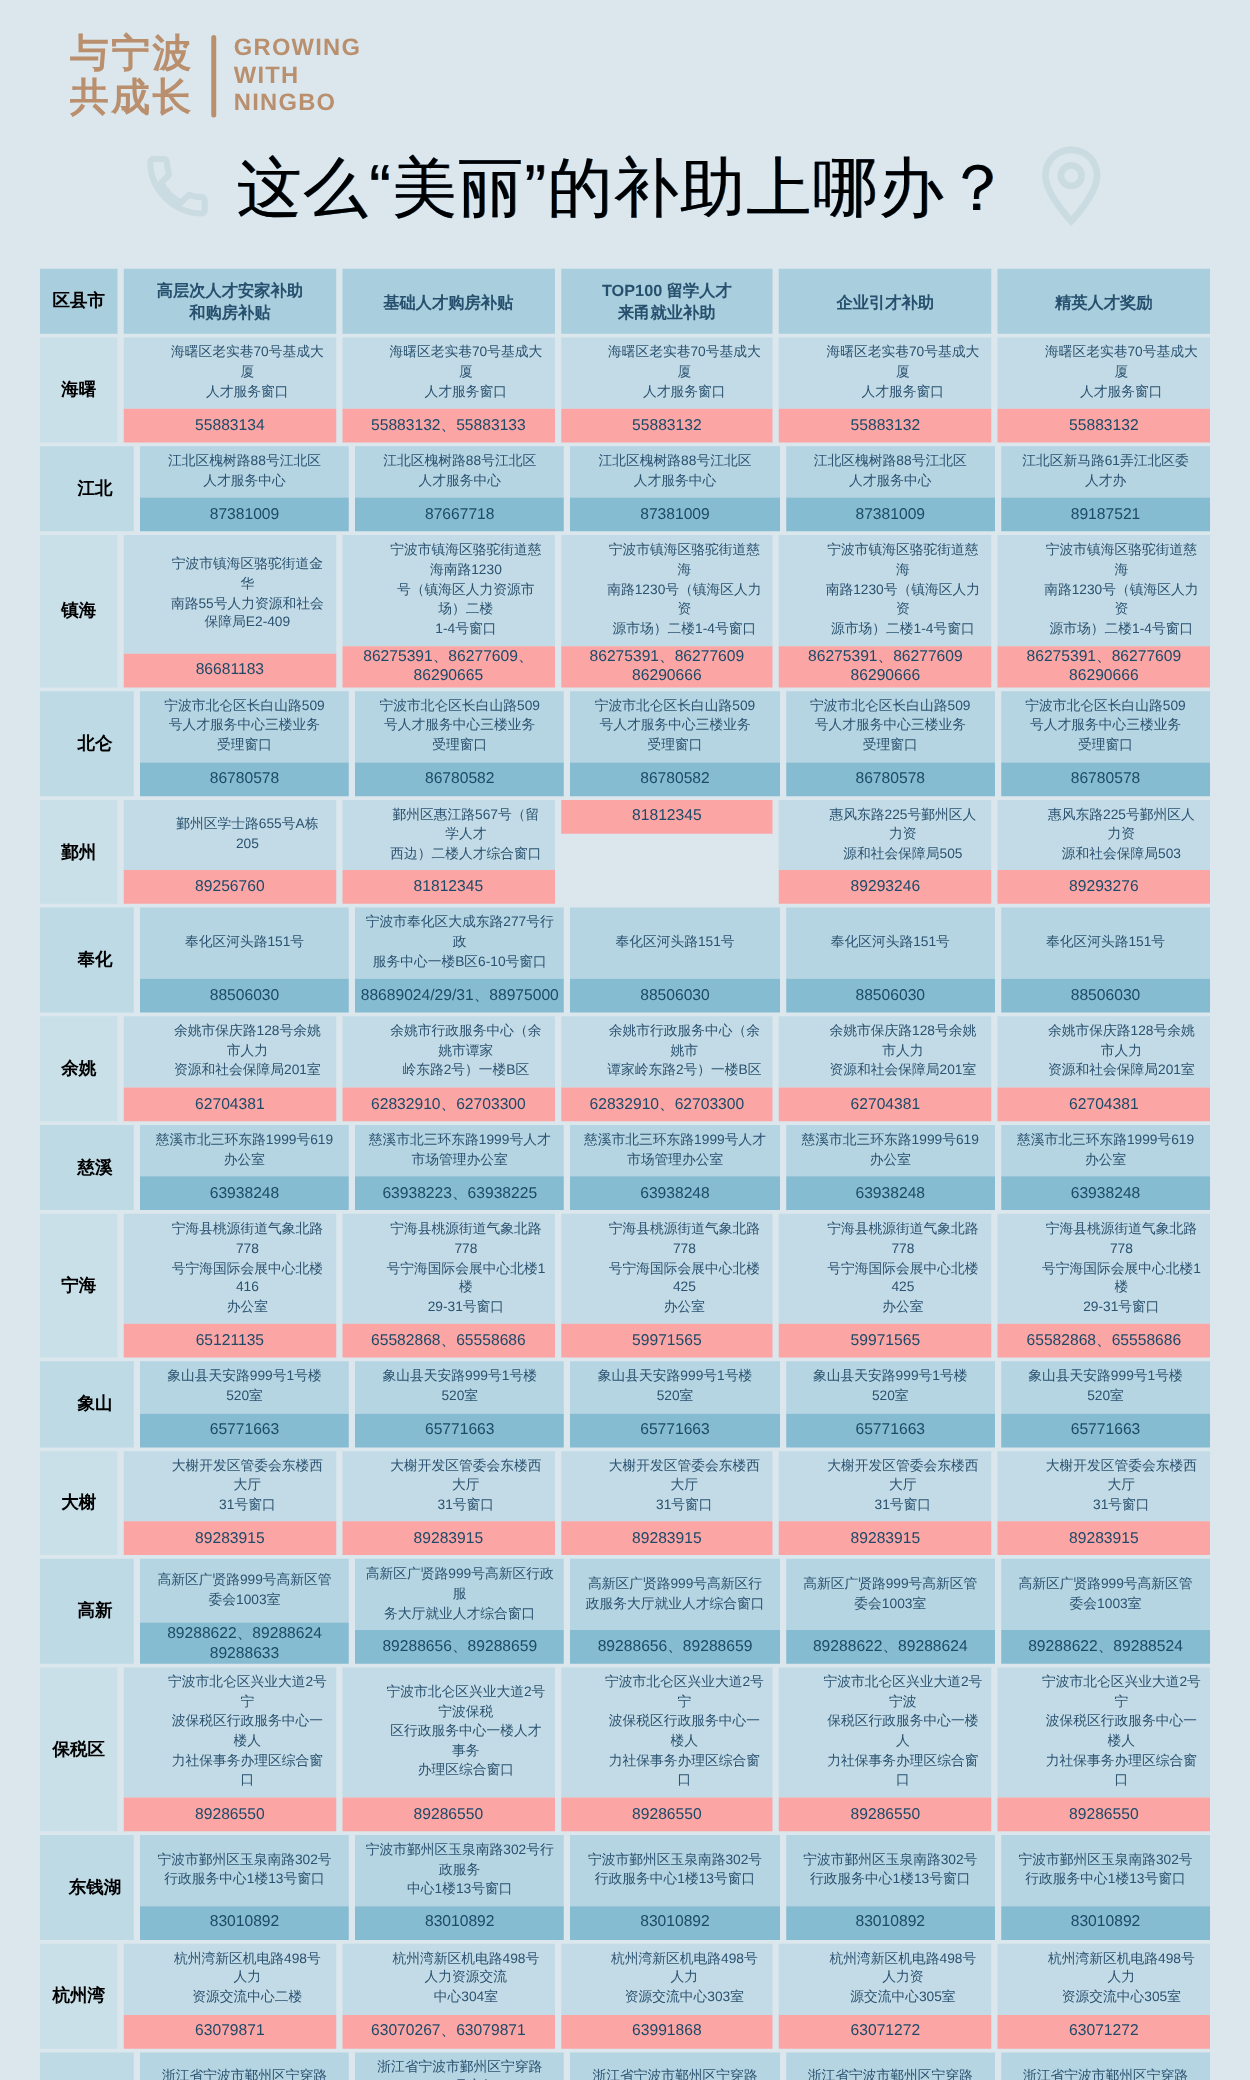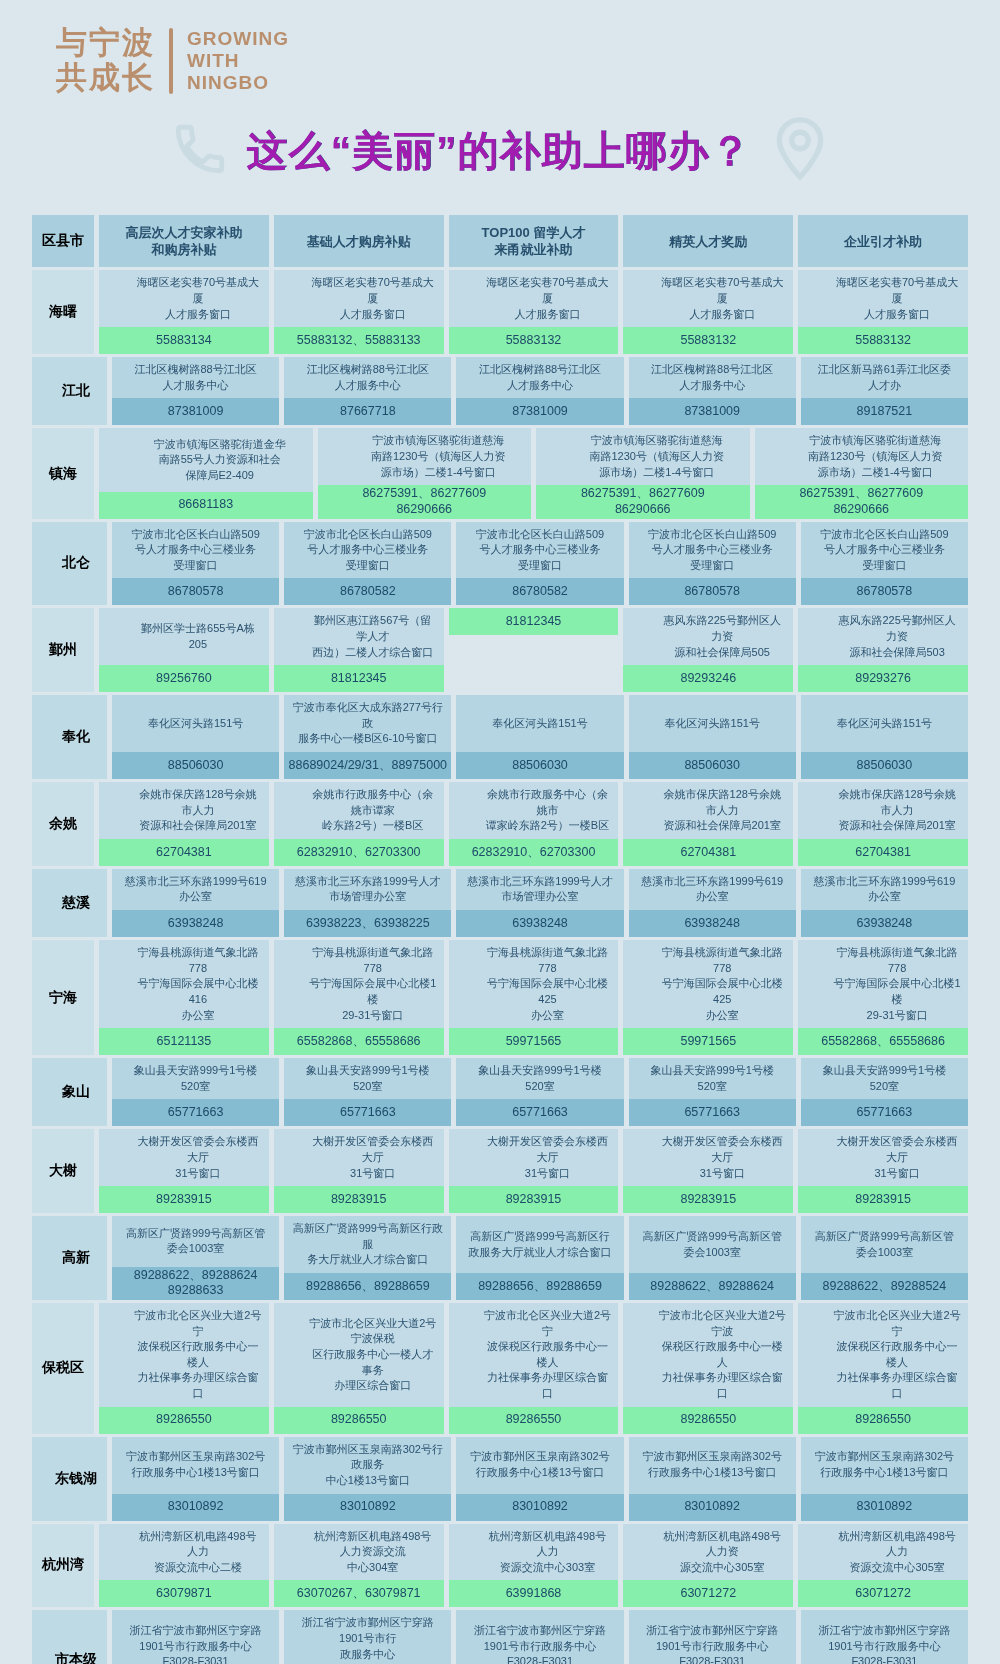--- a/index.html
+++ b/index.html
@@ -12,21 +12,21 @@
   }
   
   .logo{display:flex;align-items:center;gap:14px;margin:26px 0 0 56px;}
   .logo-cn{font-size:31px;font-weight:900;color:#b98f6e;line-height:1.12;letter-spacing:2px;}
   .logo-divider{width:4px;height:66px;background:#b98f6e;border-radius:2px;}
   .logo-en{font-size:19px;font-weight:900;color:#b98f6e;line-height:1.15;letter-spacing:1px;white-space:pre-line;}
   
   .title-band{display:flex;align-items:center;justify-content:center;gap:18px;margin-top:18px;height:76px;}
   .title-icon{flex:0 0 auto;opacity:.55;}
   .page-title{
-    font-size:41px;font-weight:700;color:#a21caf;letter-spacing:1px;
+    font-size:52px;font-weight:400;color:#000000;letter-spacing:1px;
     text-shadow:.6px 0 0 #1e4f7d;
     white-space:nowrap;
   }
   
   .table-wrap{width:936px;margin:26px auto 0;}
   .t-row{display:flex;align-items:stretch;column-gap:5px;margin-bottom:3px;}
   .cell{flex:1 1 0;display:flex;flex-direction:column;min-width:0;}
   .label-cell{flex:0 0 62px;display:flex;align-items:center;justify-content:center;
     font-size:14px;font-weight:bold;color:#000000;text-align:center;}
   .t-head .head-cell{
@@ -39,21 +39,21 @@
     flex:1 1 auto;display:flex;align-items:center;justify-content:center;
     font-size:11px;line-height:1.42;text-align:center;
     padding:5px 7px;box-sizing:border-box;min-height:36px;
     white-space:pre-line;color:#2b5270;}
   .phone{
     flex:0 0 auto;display:flex;align-items:center;justify-content:center;
     min-height:27px;font-size:12.5px;text-align:center;
     white-space:pre-line;line-height:1.25;color:#1d4a68;padding:1px 4px;box-sizing:border-box;}
   
   .row-even .addr{background:#c2dbe6;padding-left:35px;}
-  .row-even .phone{background:#86efac;}
+  .row-even .phone{background:#fca5a5;}
   .row-even .label-cell{background:#c9e0e9;}
   .row-odd .addr{background:#b5d5e2;}
   .row-odd .phone{background:#85bcd1;}
   .row-odd .label-cell{background:#bedae5;padding-left:13px;}
 </style>
 </head>
 <body>
 
 <div class="logo">
   <div class="logo-cn" style="white-space:pre-line;">与宁波
@@ -80,22 +80,22 @@
 </div>
 
 <div class="table-wrap">
     <div class="t-row t-head">
       <div class="label-cell">区县市</div>
       <div class="head-cell">高层次人才安家补助
 和购房补贴</div>
       <div class="head-cell">基础人才购房补贴</div>
       <div class="head-cell">TOP100 留学人才
 来甬就业补助</div>
+      <div class="head-cell">企业引才补助</div>
       <div class="head-cell">精英人才奖励</div>
-      <div class="head-cell">企业引才补助</div>
     </div>
     <div class="t-row row-even">
       <div class="label-cell">海曙</div>
       <div class="cell">
         <div class="addr">海曙区老实巷70号基成大厦
 人才服务窗口</div>
         <div class="phone">55883134</div>
       </div>
       <div class="cell">
         <div class="addr">海曙区老实巷70号基成大厦
@@ -146,20 +146,26 @@
         <div class="phone">89187521</div>
       </div>
     </div>
     <div class="t-row row-even">
       <div class="label-cell">镇海</div>
       <div class="cell">
         <div class="addr">宁波市镇海区骆驼街道金华
 南路55号人力资源和社会
 保障局E2-409</div>
         <div class="phone">86681183</div>
+      </div>
+      <div class="cell">
+        <div class="addr">宁波市镇海区骆驼街道慈海南路1230
+号（镇海区人力资源市场）二楼
+1-4号窗口</div>
+        <div class="phone">86275391、86277609、86290665</div>
       </div>
       <div class="cell">
         <div class="addr">宁波市镇海区骆驼街道慈海
 南路1230号（镇海区人力资
 源市场）二楼1-4号窗口</div>
         <div class="phone">86275391、86277609
 86290666</div>
       </div>
       <div class="cell">
         <div class="addr">宁波市镇海区骆驼街道慈海

